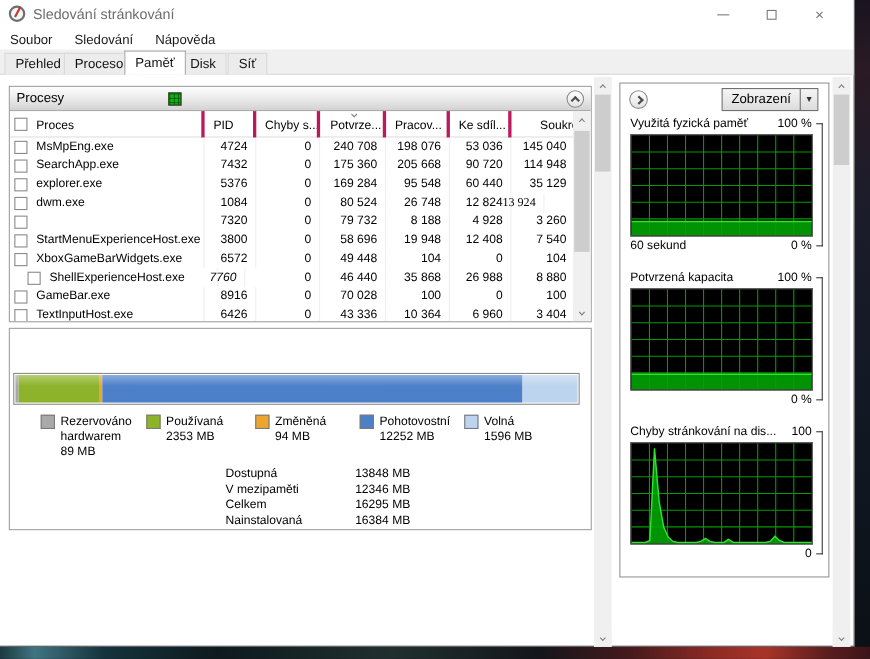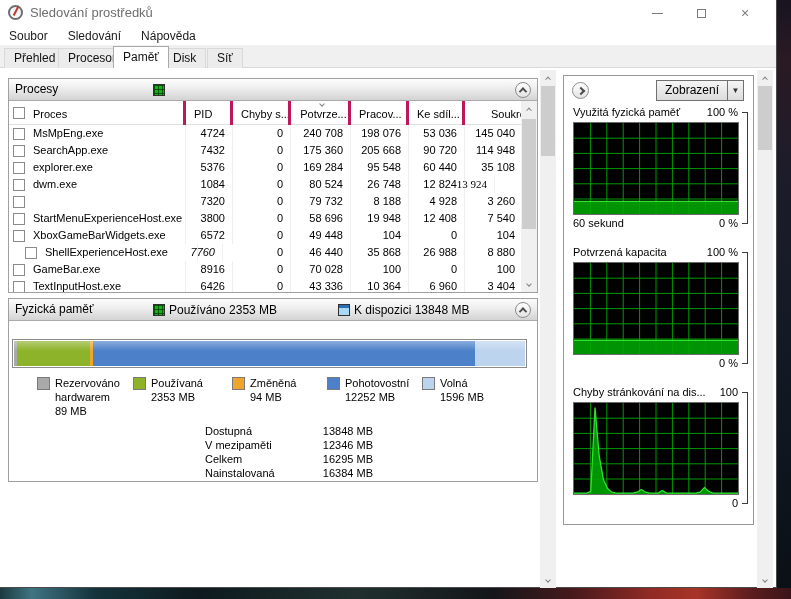--- a/index.html
+++ b/index.html
@@ -89,21 +89,21 @@
 
 <div class="desktop">
   <div class="bottom-strip"></div>
 
   <div class="window">
 
     <div class="titlebar">
       <div class="app-icon">
           <div class="needle"></div>
         </div>
-      <div class="title-text">Sledování prostředků</div>
+      <div class="title-text">Sledování stránkování</div>
       <div class="win-controls">
         <div class="win-btn">
             <div class="glyph-min"></div>
           </div>
         <div class="win-btn">
             <div class="glyph-max"></div>
           </div>
         <div class="win-btn">
             <div class="glyph-close">×</div>
           </div>
@@ -173,21 +173,21 @@
             <div class="prow">
               <div class="cell" style="left: 0px; width: 177px;">
                 <div class="checkbox"></div>
                 <span class="pname">explorer.exe</span>
               </div>
               <div class="cell num" style="left: 177px; width: 47px;">5376</div>
               <div class="cell num" style="left: 224px; width: 58px;">0</div>
               <div class="cell num" style="left: 282px; width: 60px;">169 284</div>
               <div class="cell num" style="left: 342px; width: 58px;">95 548</div>
               <div class="cell num" style="left: 400px; width: 56px;">60 440</div>
-              <div class="cell num" style="left: 456px; width: 58px;">35 108</div>
+              <div class="cell num" style="left: 456px; width: 58px;">35 129</div>
             </div>
             <div class="prow">
               <div class="cell" style="left: 0px; width: 177px;">
                 <div class="checkbox"></div>
                 <span class="pname">dwm.exe</span>
               </div>
               <div class="cell num" style="left: 177px; width: 47px;">1084</div>
               <div class="cell num" style="left: 224px; width: 58px;">0</div>
               <div class="cell num" style="left: 282px; width: 60px;">80 524</div>
               <div class="cell num" style="left: 342px; width: 58px;">26 748</div>
@@ -272,34 +272,20 @@
             </div>
           <div class="sthumb" style="top:18px; height:110px;"></div>
           <div class="sbtn" style="bottom:0">
               <div class="chev down small"></div>
             </div>
         </div>
       </div>
     </div>
 
     <div class="section" style="left:8px; top:298px; width:530px; height:184px;">
-      <div class="sec-head">
-        <span class="sec-title">Fyzická paměť</span>
-        <span class="sec-status" style="left:144px">
-          <span class="swatch-green"></span>
-          <span>Používáno 2353 MB</span>
-        </span>
-        <span class="sec-status" style="left:329px">
-          <span class="swatch-blue"></span>
-          <span>K dispozici 13848 MB</span>
-        </span>
-        <div class="chev-btn">
-            <div class="chev up"></div>
-          </div>
-      </div>
       <div class="mem-body">
         <div class="membar" id="membar">
             <div class="memseg" title="Rezervováno hardwarem" style="width: 0.543213%; background: linear-gradient(rgba(255, 255, 255, 0.35), rgba(255, 255, 255, 0) 40%), rgb(169, 169, 169);"></div>
             <div class="memseg" title="Používaná" style="width: 14.3616%; background: linear-gradient(rgba(255, 255, 255, 0.35), rgba(255, 255, 255, 0) 40%), rgb(141, 179, 42);"></div>
             <div class="memseg" title="Změněná" style="width: 0.57373%; background: linear-gradient(rgba(255, 255, 255, 0.35), rgba(255, 255, 255, 0) 40%), rgb(237, 165, 45);"></div>
             <div class="memseg" title="Pohotovostní" style="width: 74.7803%; background: linear-gradient(rgba(255, 255, 255, 0.35), rgba(255, 255, 255, 0) 40%), rgb(76, 128, 200);"></div>
             <div class="memseg" title="Volná" style="width: 9.74121%; background: linear-gradient(rgba(255, 255, 255, 0.35), rgba(255, 255, 255, 0) 40%), rgb(189, 212, 238);"></div>
           </div>
         <div id="mem-legend">
             <div class="legend-item" style="left: 28px; top: 55px;">

